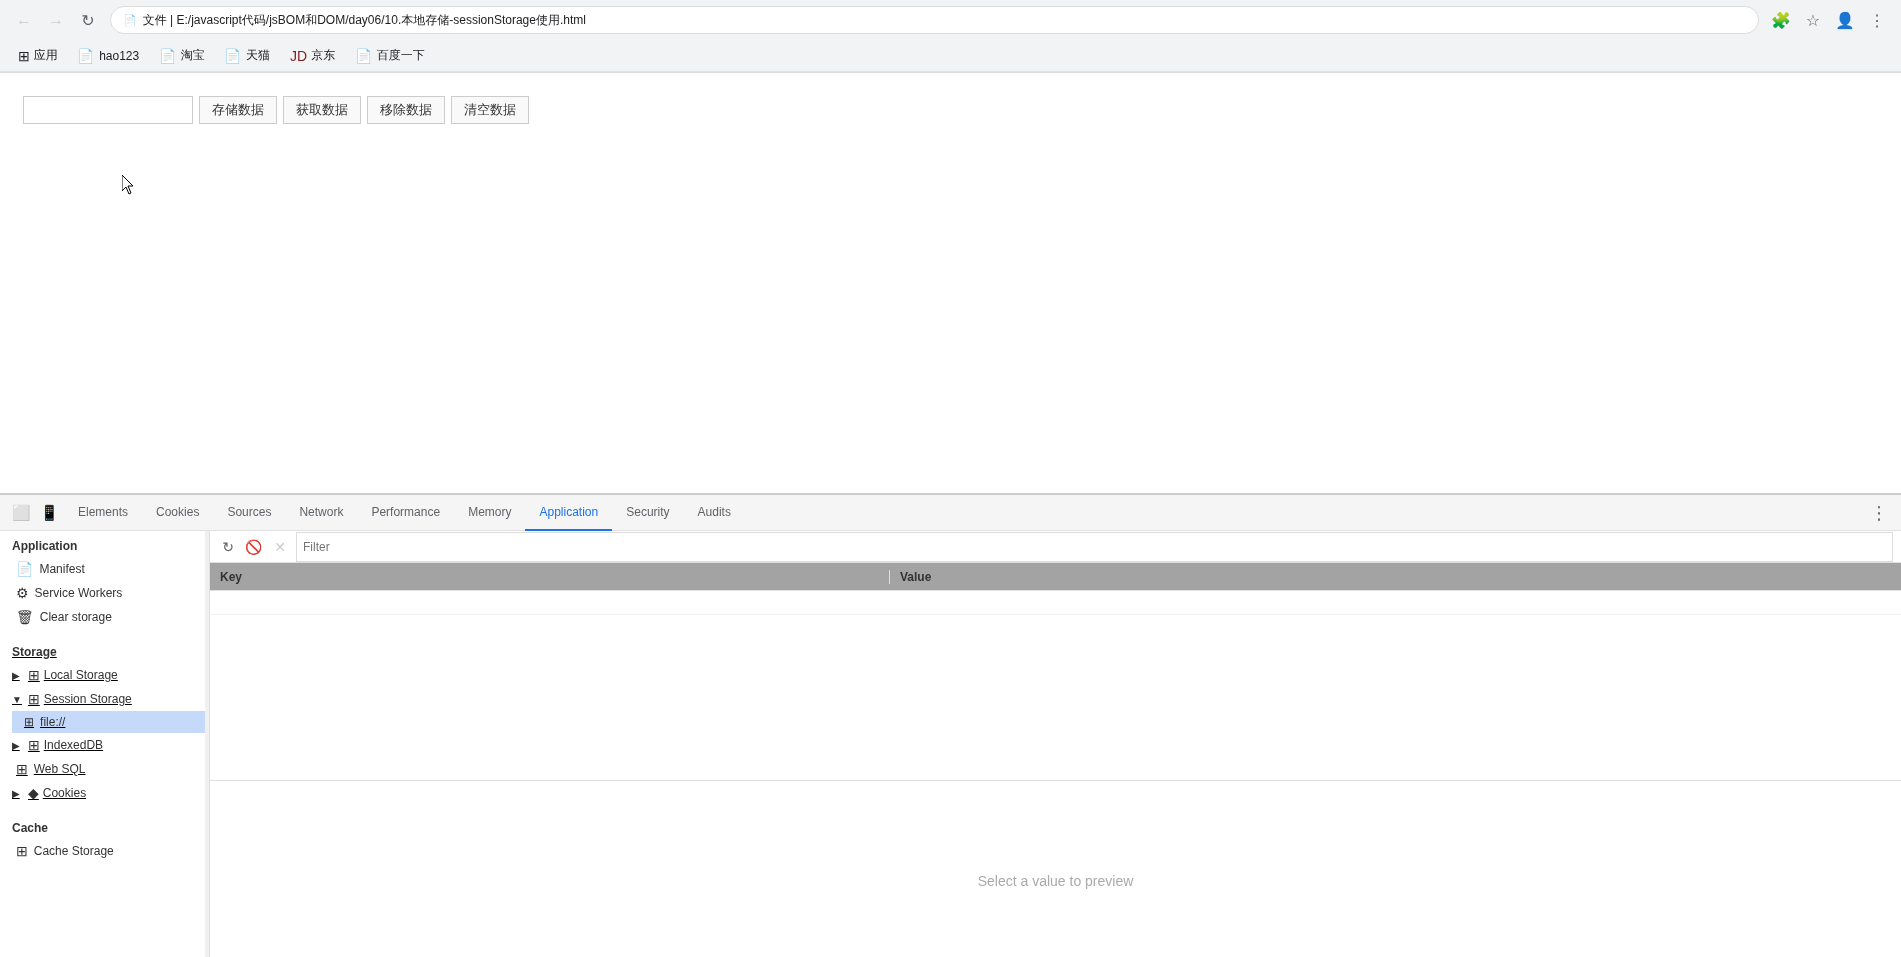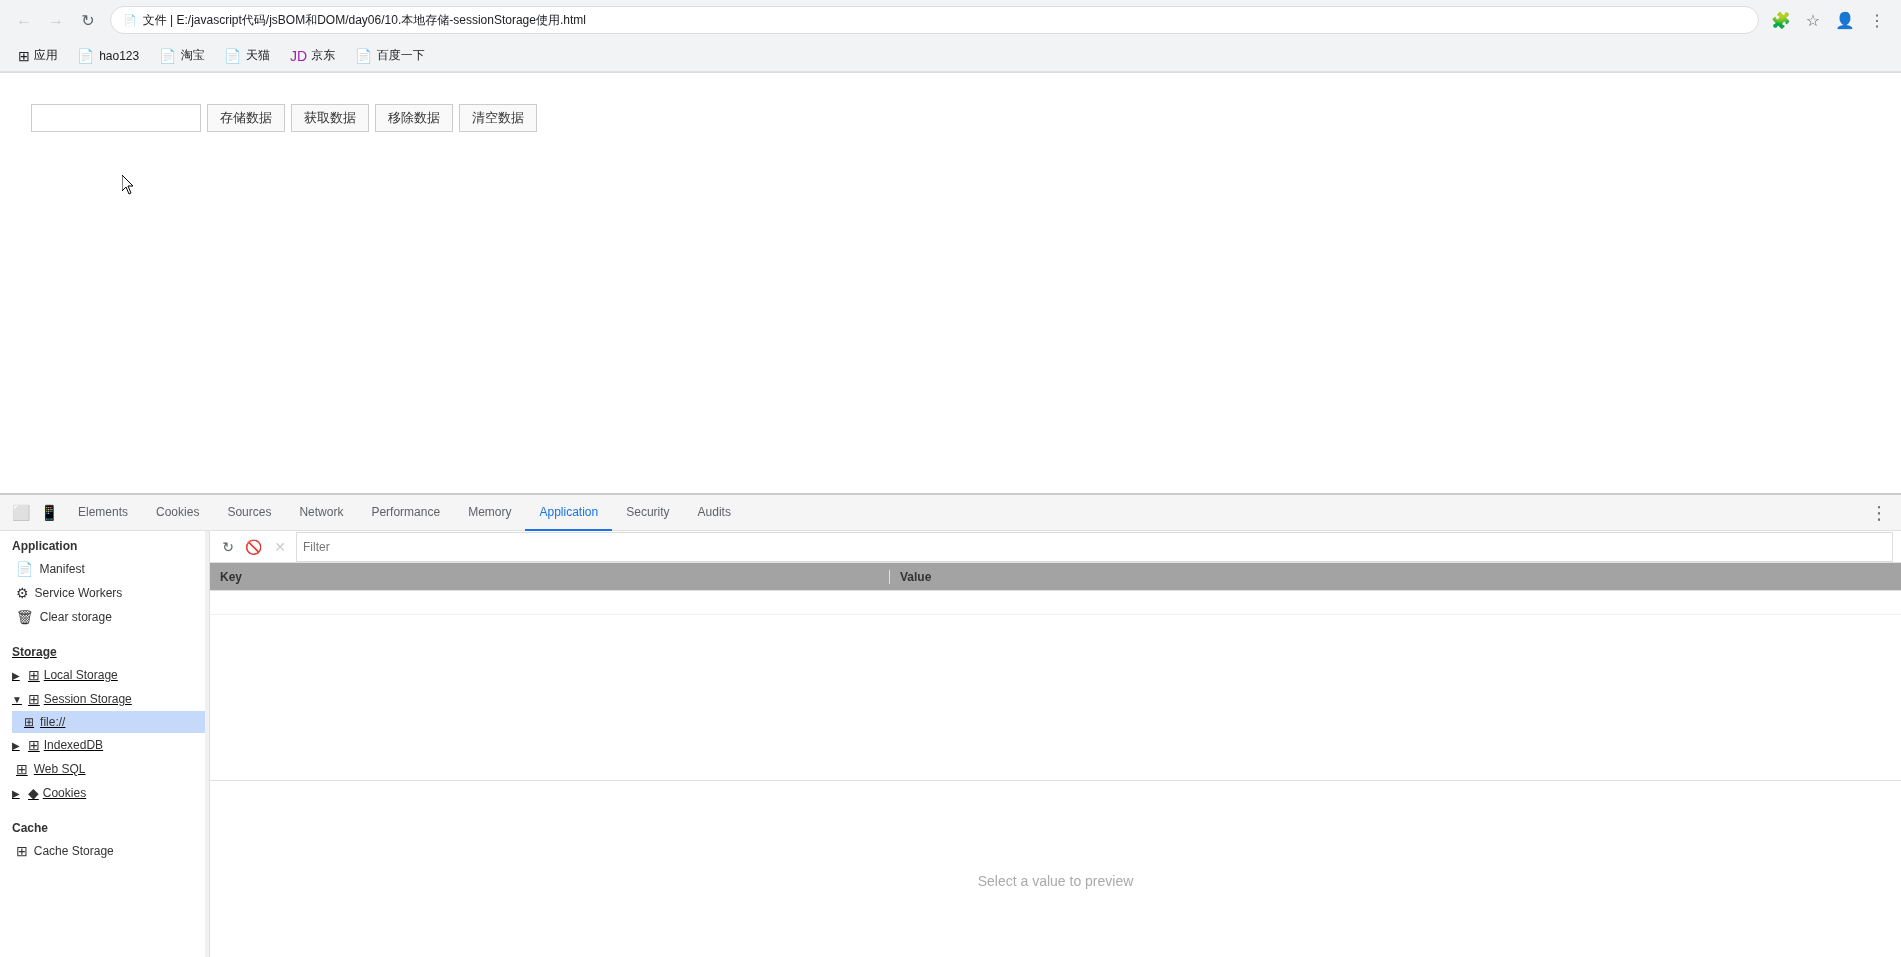--- a/index.html
+++ b/index.html
@@ -15,21 +15,21 @@
     .address-bar .file-icon { color: #5f6368; font-size: 11px; }
     .browser-actions { display: flex; gap: 4px; align-items: center; }
     .browser-action-btn { width: 28px; height: 28px; border-radius: 50%; border: none; background: transparent; cursor: pointer; display: flex; align-items: center; justify-content: center; color: #5f6368; font-size: 16px; }
 
     
     .bookmarks-bar { display: flex; align-items: center; padding: 2px 10px; height: 32px; gap: 4px; border-bottom: 1px solid #e0e0e0; }
     .bookmark-item { display: flex; align-items: center; gap: 4px; padding: 3px 8px; border-radius: 4px; cursor: pointer; font-size: 12px; color: #202124; white-space: nowrap; }
     .bookmark-icon { font-size: 14px; }
 
     
-    .page-content { height: 420px; background: #fff; padding: 31px; display: flex; flex-direction: column; }
+    .page-content { height: 420px; background: #fff; padding: 23px; display: flex; flex-direction: column; }
     .page-controls { display: flex; align-items: center; gap: 6px; }
     .text-input { width: 170px; height: 28px; border: 1px solid #ccc; padding: 0 6px; font-size: 13px; }
     .page-btn { height: 28px; padding: 0 12px; border: 1px solid #ccc; background: #f9f9f9; cursor: pointer; font-size: 13px; color: #333; }
 
     
     .devtools { display: flex; flex-direction: column; height: 487px; border-top: 2px solid #ccc; background: #fff; }
     .devtools-tabs { display: flex; align-items: center; border-bottom: 1px solid #e0e0e0; background: #f5f5f5; height: 36px; padding: 0 8px; gap: 0; }
     .devtools-icon-btn { width: 28px; height: 28px; border: none; background: transparent; cursor: pointer; display: flex; align-items: center; justify-content: center; color: #5f6368; font-size: 15px; }
     .devtools-tab { padding: 16px 14px; height: 36px; display: flex; align-items: center; cursor: pointer; font-size: 12px; color: #5f6368; border-bottom: 2px solid transparent; white-space: nowrap; }
     .devtools-tab.active { color: #1a73e8; border-bottom: 2px solid #1a73e8; background: transparent; }
@@ -110,21 +110,21 @@
     </div>
     <div class="bookmark-item">
       <span class="bookmark-icon">📄</span>
       <span>淘宝</span>
     </div>
     <div class="bookmark-item">
       <span class="bookmark-icon">📄</span>
       <span>天猫</span>
     </div>
     <div class="bookmark-item">
-      <span class="bookmark-icon" style="color:#a21caf;">JD</span>
+      <span class="bookmark-icon" style="color:#7f1d1d;">JD</span>
       <span>京东</span>
     </div>
     <div class="bookmark-item">
       <span class="bookmark-icon">📄</span>
       <span>百度一下</span>
     </div>
   </div>
 </div>
 
 <div class="page-content">

